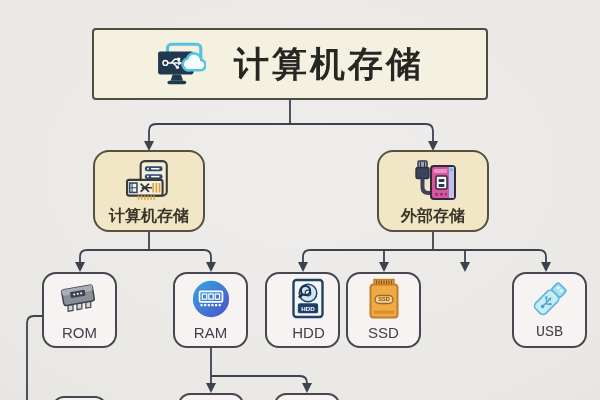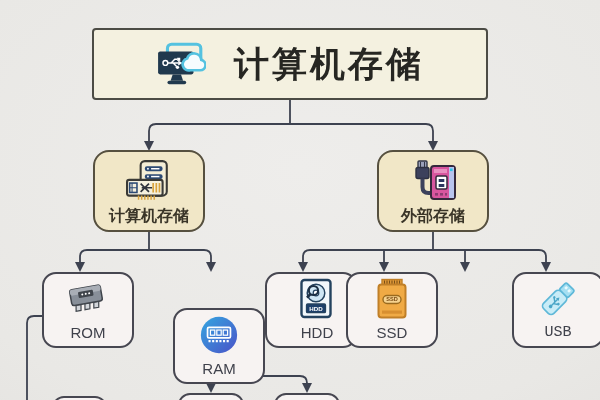--- a/index.html
+++ b/index.html
@@ -26,29 +26,29 @@
   .branch-node{
     top:150px;width:112px;height:82px;
     background:#f1e7c7;border:2px solid #56503f;border-radius:16px;
     flex-direction:column;gap:2px;padding-top:4px;
   }
   .branch-internal{left:93px;}
   .branch-external{left:377px;}
   .branch-label{font-size:16px;font-weight:600;color:#3a3528;white-space:nowrap;}
 
   .leaf-node{
-    top:272px;width:92px;height:76px;
+    top:272px;width:75px;height:76px;
     background:#f7f3f2;border:2px solid #474751;border-radius:14px;
     flex-direction:column;justify-content:flex-end;
   }
   .leaf-icon{flex:1;display:flex;align-items:center;justify-content:center;width:100%;}
   .leaf-label{font-size:15px;font-weight:500;color:#3f414b;margin-bottom:5px;}
 
   .leaf-rom{left:42px;}
-  .leaf-ram{left:173px;margin-top:36px;}
+  .leaf-ram{left:173px;}
   .leaf-hdd{left:265px;padding-left:12px;}
   .leaf-ssd{left:346px;}
   .leaf-cd{left:427px;}
   .leaf-usb{left:512px;font-family:Liberation Mono, monospace;}
 
   .cut-node{
     position:absolute;height:34px;box-sizing:border-box;
     background:#f6f3f2;border:2px solid #474751;border-radius:12px;
   }
   .cut-a{left:52px;top:396px;width:55px;}

